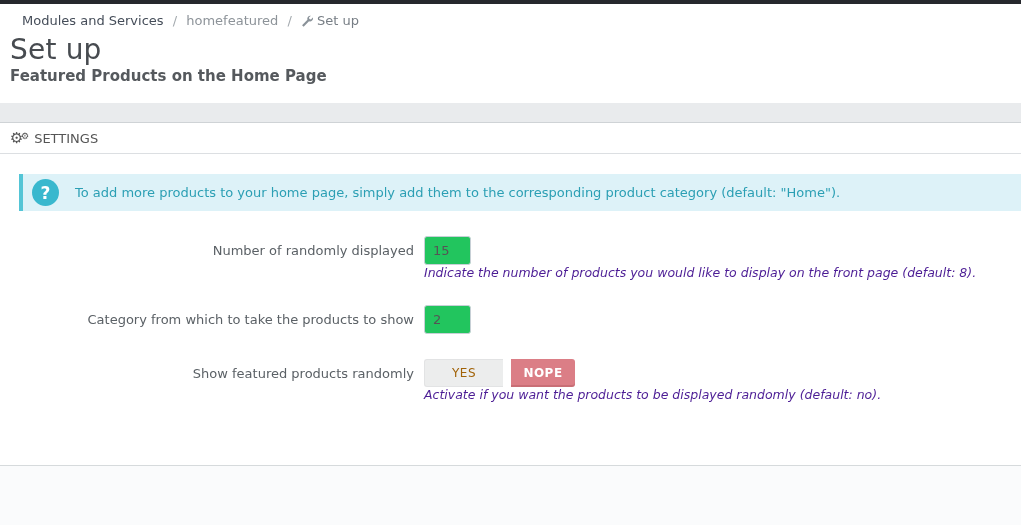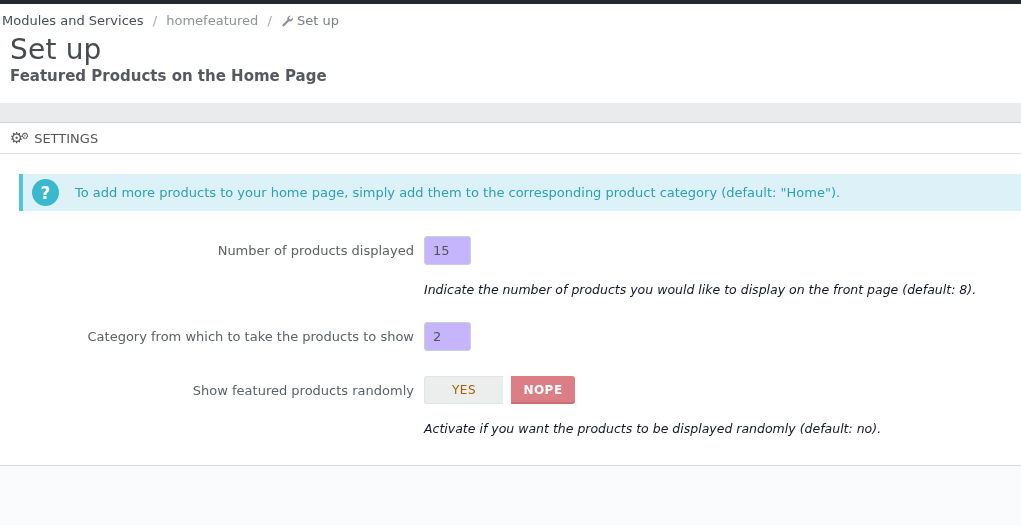--- a/index.html
+++ b/index.html
@@ -5,21 +5,21 @@
   * { margin:0; padding:0; box-sizing:border-box; }
   html,body { width:1021px; height:525px; }
   body {
     font-family:"DejaVu Sans","Liberation Sans",sans-serif;
     background:#fafbfc;
     overflow:hidden;
     position:relative;
   }
   .topbar { height:4px; background:#26282d; }
   .page-head { background:#fff; height:99px; }
-  .breadcrumb { padding:9px 0 0 2px; font-size:13px; color:#8d9399; }
+  .breadcrumb { padding:9px 0 0 22px; font-size:13px; color:#8d9399; }
   .breadcrumb .crumb-strong { color:#454d59; }
   .breadcrumb .sep { color:#a3a9ae; margin:0 5px; }
   .breadcrumb .crumb-current { color:#777e85; }
   .wrench-svg { vertical-align:-2px; margin-right:4px; }
   .page-title { font-size:28px; font-weight:normal; color:#474b50; margin:5px 0 1px 10px; letter-spacing:0.2px; }
   .page-subtitle { font-size:15px; color:#55595d; margin-left:10px;font-weight:bold; }
   .band { height:19px; background:#e9ebed; }
   .panel { background:#fff; border-top:1px solid #cfd3d6; border-bottom:1px solid #d6dadc; height:344px; overflow:hidden; }
   .panel-head { height:31px; line-height:30px; padding-left:10px; border-bottom:1px solid #dcdfe2; color:#555; font-size:13px; }
   .cogs { position:relative; display:inline-block; width:20px; color:#555; }
@@ -44,25 +44,25 @@
   .form-row-group { margin-top:25px; }
   .form-row { display:flex; }
   .control-label {
     width:424px; text-align:right; padding-right:10px; padding-top:7px;
     font-size:13px; color:#5b6166;
   }
   .control { flex:1; }
   .num-input {
     width:47px; height:29px;
     border:1px solid #c7d0d6; border-radius:3px;
-    background:#c4b5fd; color:#555;
+    background:#22c55e; color:#555;
     font-size:13px; padding-left:8px;
     font-family:inherit;
   }
-  .help { font-style:italic; color:#0f172a; font-size:12.5px; margin-top:17px; }
+  .help { font-style:italic; color:#4c1d95; font-size:12.5px; margin-top:0; }
   .switch { display:inline-flex; }
   .switch-yes {
     width:79px; height:28px;
     background:#eceded; color:#a16207;
     border:1px solid #e2e3e4; border-right:none;
     border-radius:3px 0 0 3px;
     display:flex; align-items:center; justify-content:center;
     font-size:12px; letter-spacing:0.5px; cursor:pointer;
   }
   .switch-no {
@@ -102,21 +102,21 @@
     <span>SETTINGS</span>
   </div>
 
   <div class="alert-info">
     <div class="q-icon">?</div>
     <div class="alert-text">To add more products to your home page, simply add them to the corresponding product category (default: "Home").</div>
   </div>
 
   <div class="form-row-group">
     <div class="form-row">
-      <label class="control-label">Number of products displayed</label>
+      <label class="control-label">Number of randomly displayed</label>
       <div class="control">
         <input class="num-input" type="text" value="15" style="">
         <div class="help">Indicate the number of products you would like to display on the front page (default: 8).</div>
       </div>
     </div>
   </div>
 
   <div class="form-row-group">
     <div class="form-row">
       <label class="control-label">Category from which to take the products to show</label>

